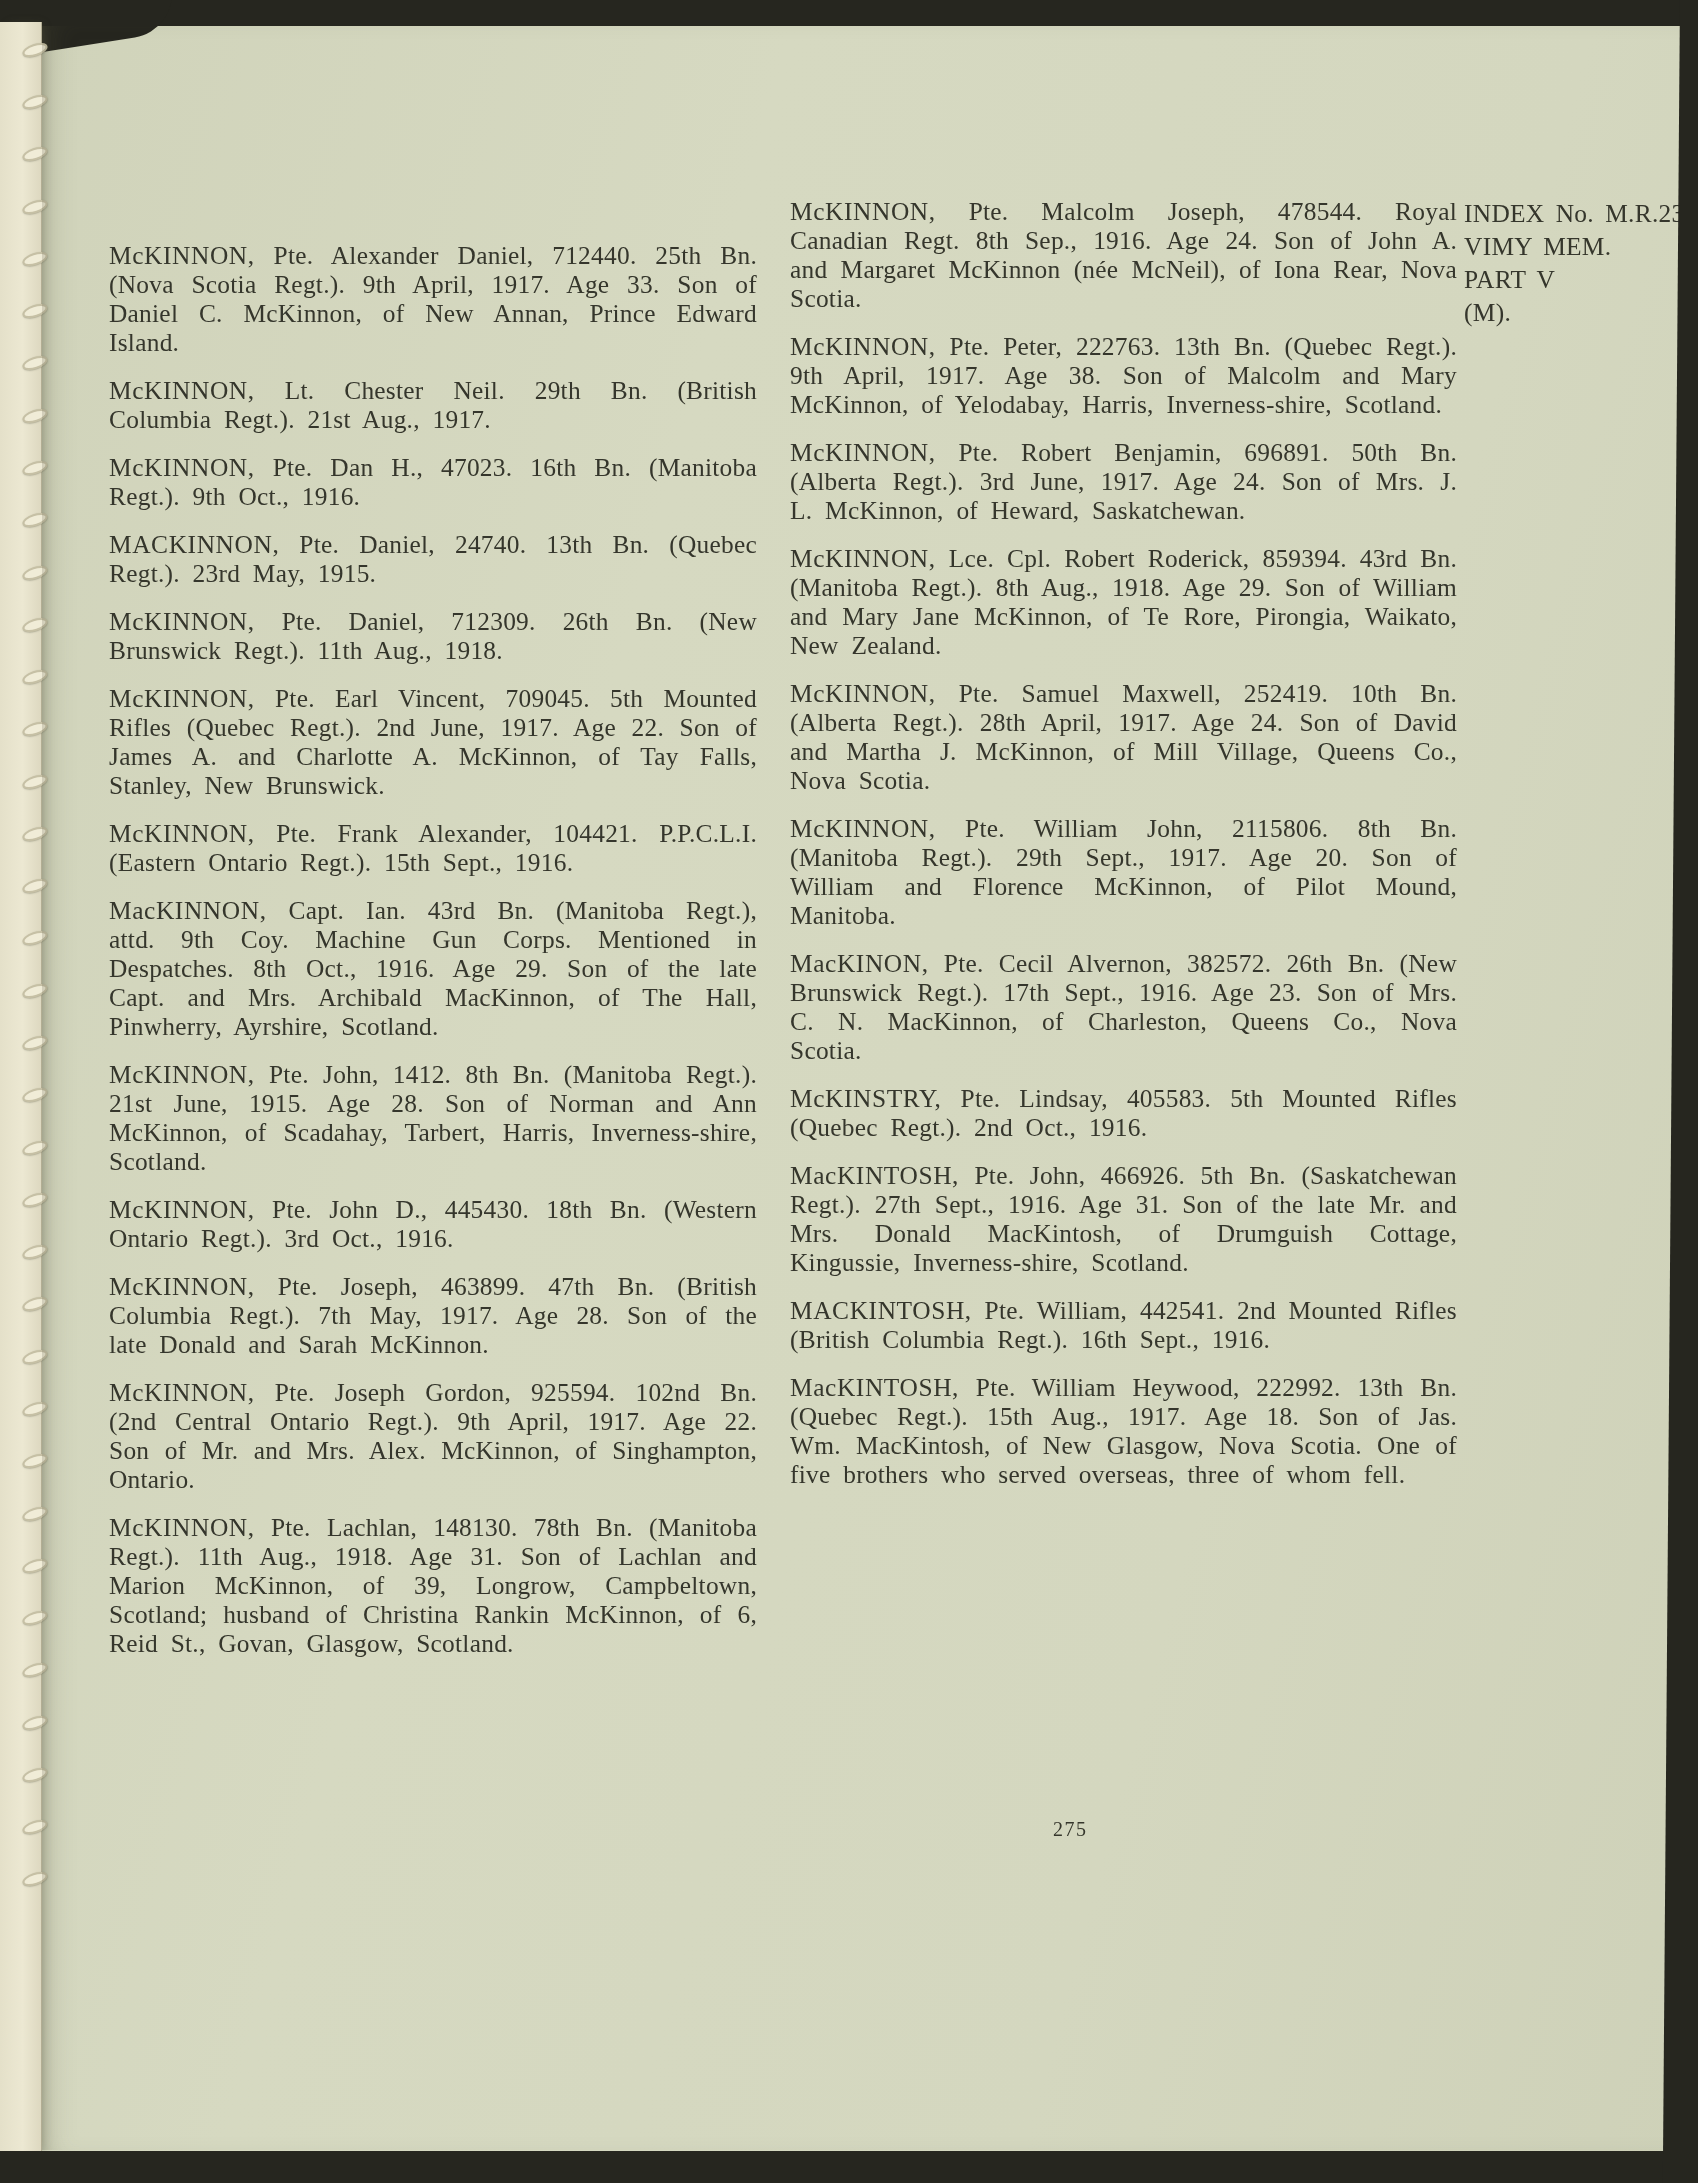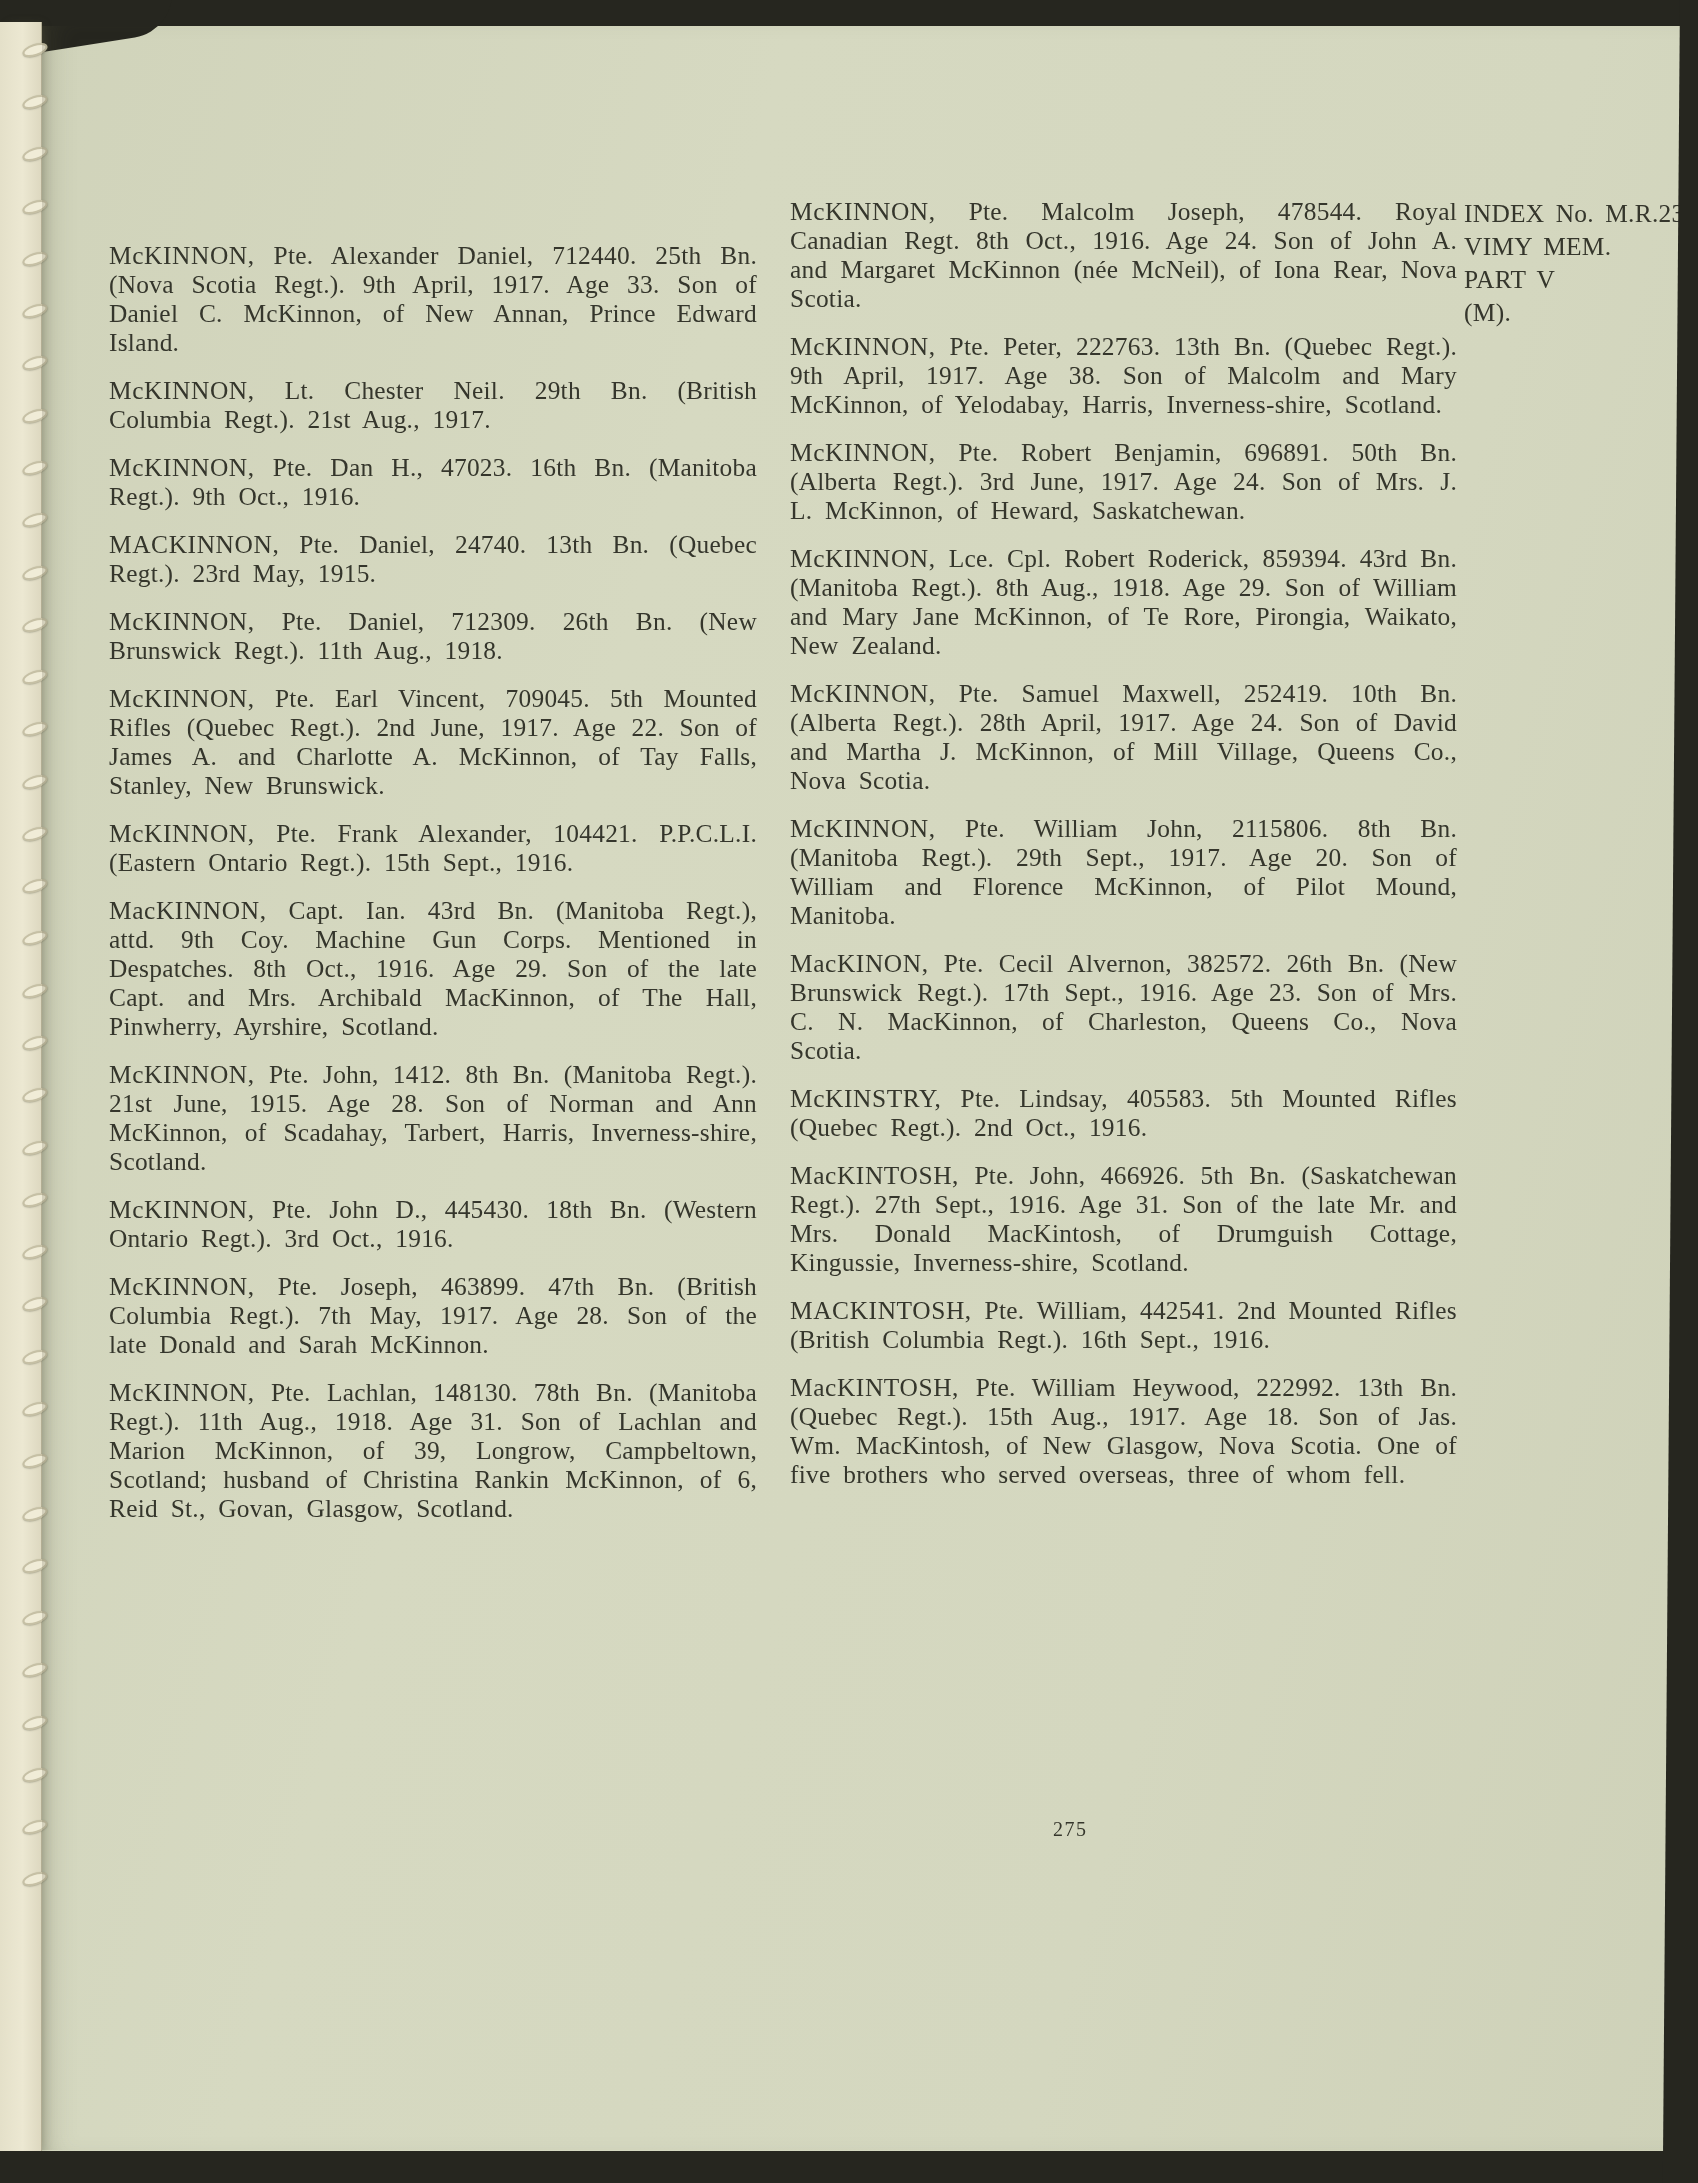--- a/index.html
+++ b/index.html
@@ -91,24 +91,25 @@
         <p class="entry"><span class="surname">McKINNON,</span><span class="details"> Lt. Chester Neil. 29th Bn. (British Columbia Regt.). 21st Aug., 1917.</span></p>
         <p class="entry"><span class="surname">McKINNON,</span><span class="details"> Pte. Dan H., 47023. 16th Bn. (Manitoba Regt.). 9th Oct., 1916.</span></p>
         <p class="entry"><span class="surname">MACKINNON,</span><span class="details"> Pte. Daniel, 24740. 13th Bn. (Quebec Regt.). 23rd May, 1915.</span></p>
         <p class="entry"><span class="surname">McKINNON,</span><span class="details"> Pte. Daniel, 712309. 26th Bn. (New Brunswick Regt.). 11th Aug., 1918.</span></p>
         <p class="entry"><span class="surname">McKINNON,</span><span class="details"> Pte. Earl Vincent, 709045. 5th Mounted Rifles (Quebec Regt.). 2nd June, 1917. Age 22. Son of James A. and Charlotte A. McKinnon, of Tay Falls, Stanley, New Brunswick.</span></p>
         <p class="entry"><span class="surname">McKINNON,</span><span class="details"> Pte. Frank Alexander, 104421. P.P.C.L.I. (Eastern Ontario Regt.). 15th Sept., 1916.</span></p>
         <p class="entry"><span class="surname">MacKINNON,</span><span class="details"> Capt. Ian. 43rd Bn. (Manitoba Regt.), attd. 9th Coy. Machine Gun Corps. Mentioned in Despatches. 8th Oct., 1916. Age 29. Son of the late Capt. and Mrs. Archibald MacKinnon, of The Hall, Pinwherry, Ayrshire, Scotland.</span></p>
         <p class="entry"><span class="surname">McKINNON,</span><span class="details"> Pte. John, 1412. 8th Bn. (Manitoba Regt.). 21st June, 1915. Age 28. Son of Norman and Ann McKinnon, of Scadahay, Tarbert, Harris, Inverness-shire, Scotland.</span></p>
         <p class="entry"><span class="surname">McKINNON,</span><span class="details"> Pte. John D., 445430. 18th Bn. (Western Ontario Regt.). 3rd Oct., 1916.</span></p>
         <p class="entry"><span class="surname">McKINNON,</span><span class="details"> Pte. Joseph, 463899. 47th Bn. (British Columbia Regt.). 7th May, 1917. Age 28. Son of the late Donald and Sarah McKinnon.</span></p>
+        <p class="entry"><span class="surname">McKINNON,</span><span class="details"> Pte. Joseph Gordon, 925594. 102nd Bn. (2nd Central Ontario Regt.). 9th April, 1917. Age 22. Son of Mr. and Mrs. Alex. McKinnon, of Singhampton, Ontario.</span></p>
         <p class="entry"><span class="surname">McKINNON,</span><span class="details"> Pte. Lachlan, 148130. 78th Bn. (Manitoba Regt.). 11th Aug., 1918. Age 31. Son of Lachlan and Marion McKinnon, of 39, Longrow, Campbeltown, Scotland; husband of Christina Rankin McKinnon, of 6, Reid St., Govan, Glasgow, Scotland.</span></p>
       </div>
     <div class="col col-right" id="col-right">
-        <p class="entry"><span class="surname">McKINNON,</span><span class="details"> Pte. Malcolm Joseph, 478544. Royal Canadian Regt. 8th Oct., 1916. Age 24. Son of John A. and Margaret McKinnon (née McNeil), of Iona Rear, Nova Scotia.</span></p>
+        <p class="entry"><span class="surname">McKINNON,</span><span class="details"> Pte. Malcolm Joseph, 478544. Royal Canadian Regt. 8th Sep., 1916. Age 24. Son of John A. and Margaret McKinnon (née McNeil), of Iona Rear, Nova Scotia.</span></p>
         <p class="entry"><span class="surname">McKINNON,</span><span class="details"> Pte. Peter, 222763. 13th Bn. (Quebec Regt.). 9th April, 1917. Age 38. Son of Malcolm and Mary McKinnon, of Yelodabay, Harris, Inverness-shire, Scotland.</span></p>
         <p class="entry"><span class="surname">McKINNON,</span><span class="details"> Pte. Robert Benjamin, 696891. 50th Bn. (Alberta Regt.). 3rd June, 1917. Age 24. Son of Mrs. J. L. McKinnon, of Heward, Saskatchewan.</span></p>
         <p class="entry"><span class="surname">McKINNON,</span><span class="details"> Lce. Cpl. Robert Roderick, 859394. 43rd Bn. (Manitoba Regt.). 8th Aug., 1918. Age 29. Son of William and Mary Jane McKinnon, of Te Rore, Pirongia, Waikato, New Zealand.</span></p>
         <p class="entry"><span class="surname">McKINNON,</span><span class="details"> Pte. Samuel Maxwell, 252419. 10th Bn. (Alberta Regt.). 28th April, 1917. Age 24. Son of David and Martha J. McKinnon, of Mill Village, Queens Co., Nova Scotia.</span></p>
         <p class="entry"><span class="surname">McKINNON,</span><span class="details"> Pte. William John, 2115806. 8th Bn. (Manitoba Regt.). 29th Sept., 1917. Age 20. Son of William and Florence McKinnon, of Pilot Mound, Manitoba.</span></p>
         <p class="entry"><span class="surname">MacKINON,</span><span class="details"> Pte. Cecil Alvernon, 382572. 26th Bn. (New Brunswick Regt.). 17th Sept., 1916. Age 23. Son of Mrs. C. N. MacKinnon, of Charleston, Queens Co., Nova Scotia.</span></p>
         <p class="entry"><span class="surname">McKINSTRY,</span><span class="details"> Pte. Lindsay, 405583. 5th Mounted Rifles (Quebec Regt.). 2nd Oct., 1916.</span></p>
         <p class="entry"><span class="surname">MacKINTOSH,</span><span class="details"> Pte. John, 466926. 5th Bn. (Saskatchewan Regt.). 27th Sept., 1916. Age 31. Son of the late Mr. and Mrs. Donald MacKintosh, of Drumguish Cottage, Kingussie, Inverness-shire, Scotland.</span></p>
         <p class="entry"><span class="surname">MACKINTOSH,</span><span class="details"> Pte. William, 442541. 2nd Mounted Rifles (British Columbia Regt.). 16th Sept., 1916.</span></p>
         <p class="entry"><span class="surname">MacKINTOSH,</span><span class="details"> Pte. William Heywood, 222992. 13th Bn. (Quebec Regt.). 15th Aug., 1917. Age 18. Son of Jas. Wm. MacKintosh, of New Glasgow, Nova Scotia. One of five brothers who served overseas, three of whom fell.</span></p>

